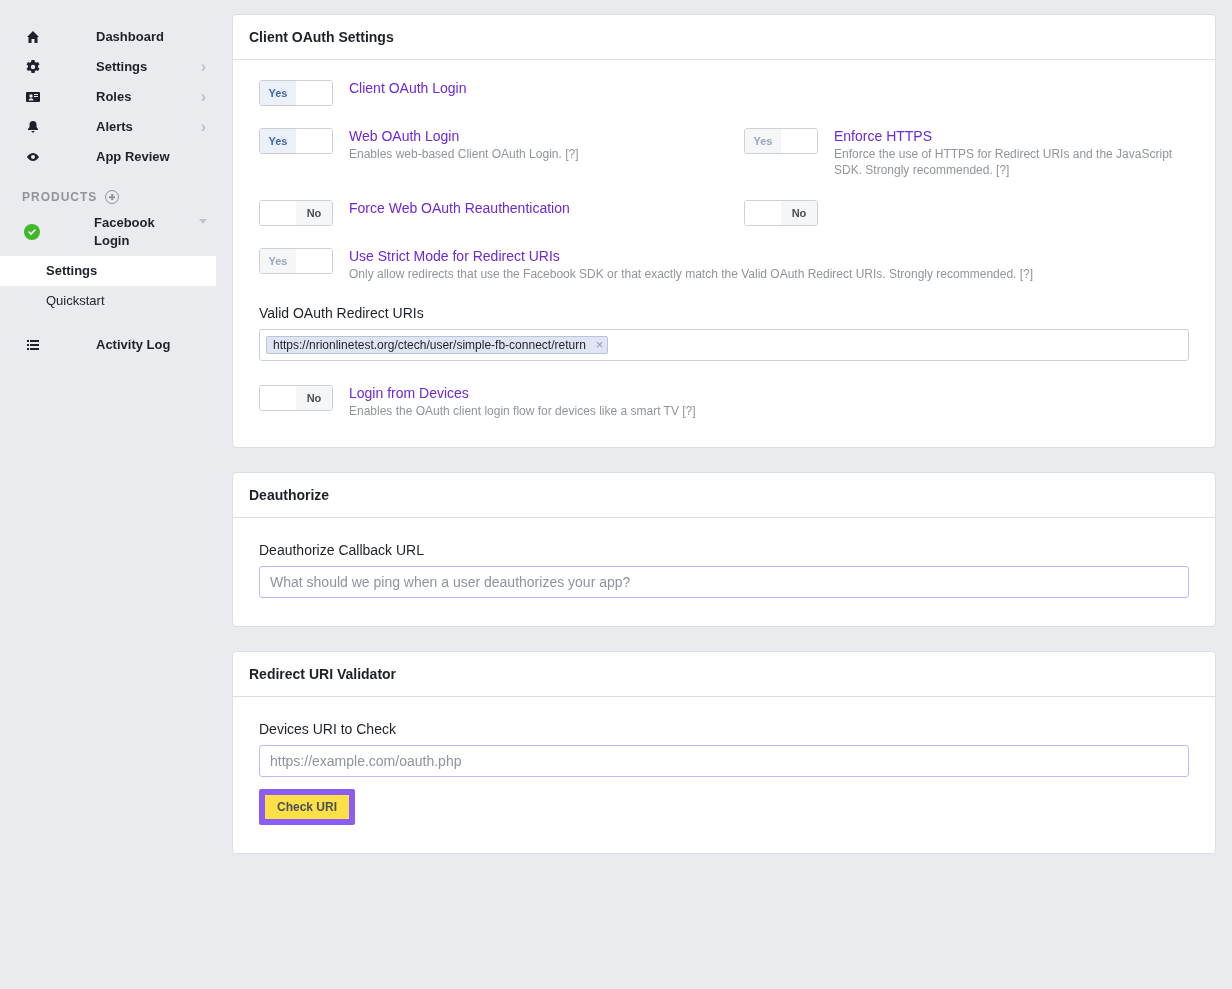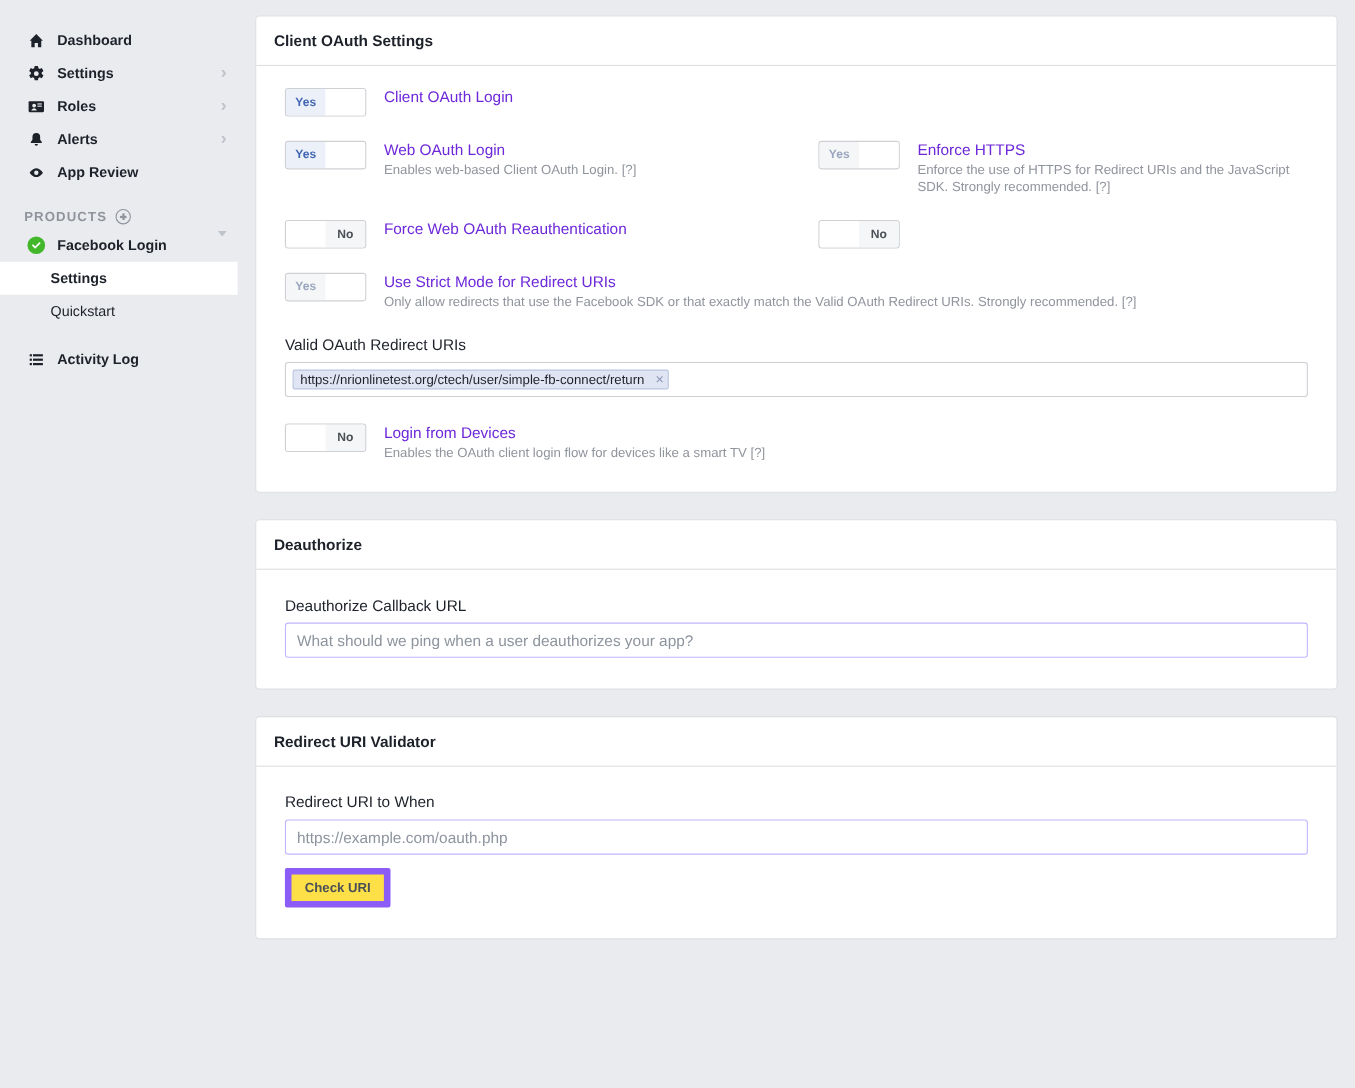--- a/index.html
+++ b/index.html
@@ -13,20 +13,21 @@
   }
   .layout { display: flex; }
   
   .sidebar { width: 216px; padding-top: 22px; flex-shrink:0; }
   .nav-item {
     display: flex; align-items: center;
     padding: 6px 10px 6px 24px;
     color: #1d2129; font-weight: bold; font-size: 13px;
     cursor: pointer; position: relative;
     line-height: 18px;
+    gap: 44px;
   }
   .nav-item .label { flex: 1; }
   .nav-ico { width: 18px; text-align:center; margin-right: 10px; display:inline-flex; align-items:center; justify-content:center; }
   .nav-ico svg { display:block; }
   .chevron { color: #bec2c9; font-size: 16px; line-height:1; }
   .section-header {
     padding: 18px 10px 4px 22px;
     color: #90949c; font-size: 12px; font-weight: bold;
     letter-spacing: 1px;
     display:flex; align-items:center; gap:8px;
@@ -293,21 +294,21 @@
       <div class="panel-header">Deauthorize</div>
       <div class="panel-body">
         <div class="field-label">Deauthorize Callback URL</div>
         <input class="input-box" type="text" placeholder="What should we ping when a user deauthorizes your app?" style="">
       </div>
     </div>
 
     <div class="panel">
       <div class="panel-header">Redirect URI Validator</div>
       <div class="panel-body">
-        <div class="field-label">Redirect URI to When</div>
+        <div class="field-label">Devices URI to Check</div>
         <input class="input-box" type="text" placeholder="https://example.com/oauth.php" style="">
         <div style="height:12px"></div>
         <button class="btn">Check URI</button>
       </div>
     </div>
 
   </div>
 </div>
 
 </body></html>

